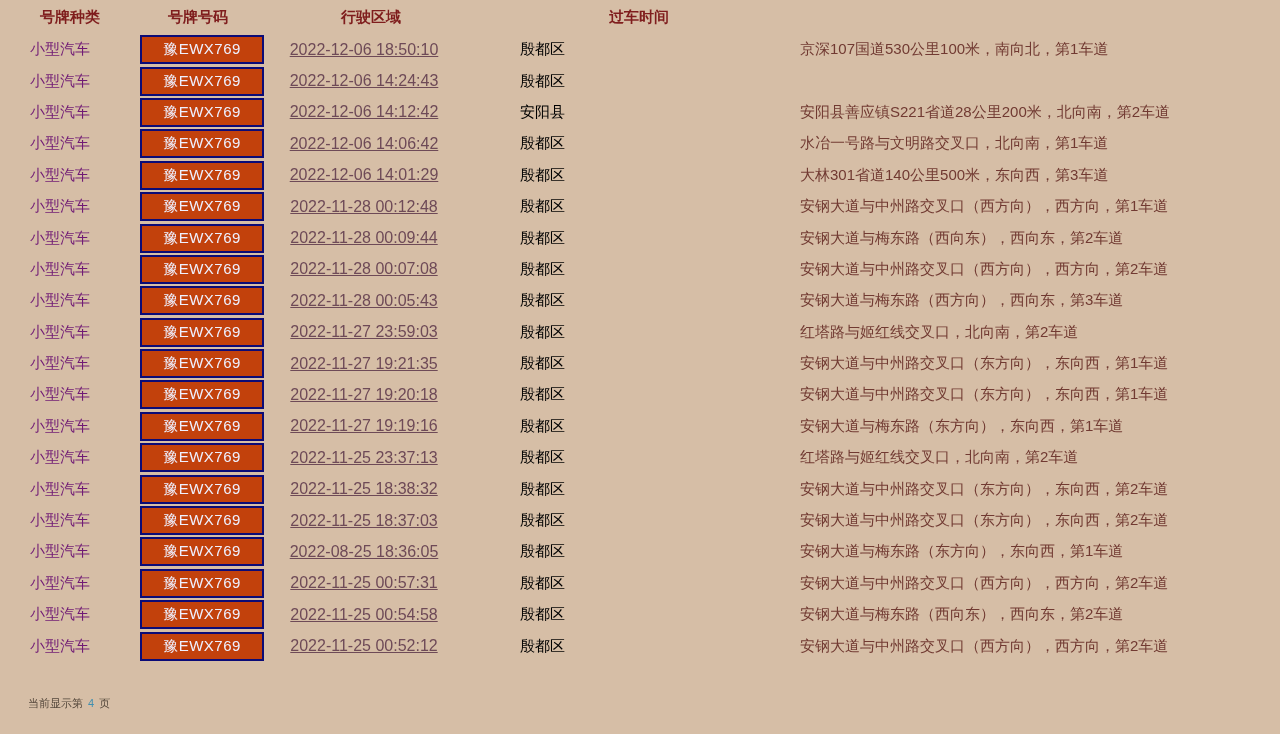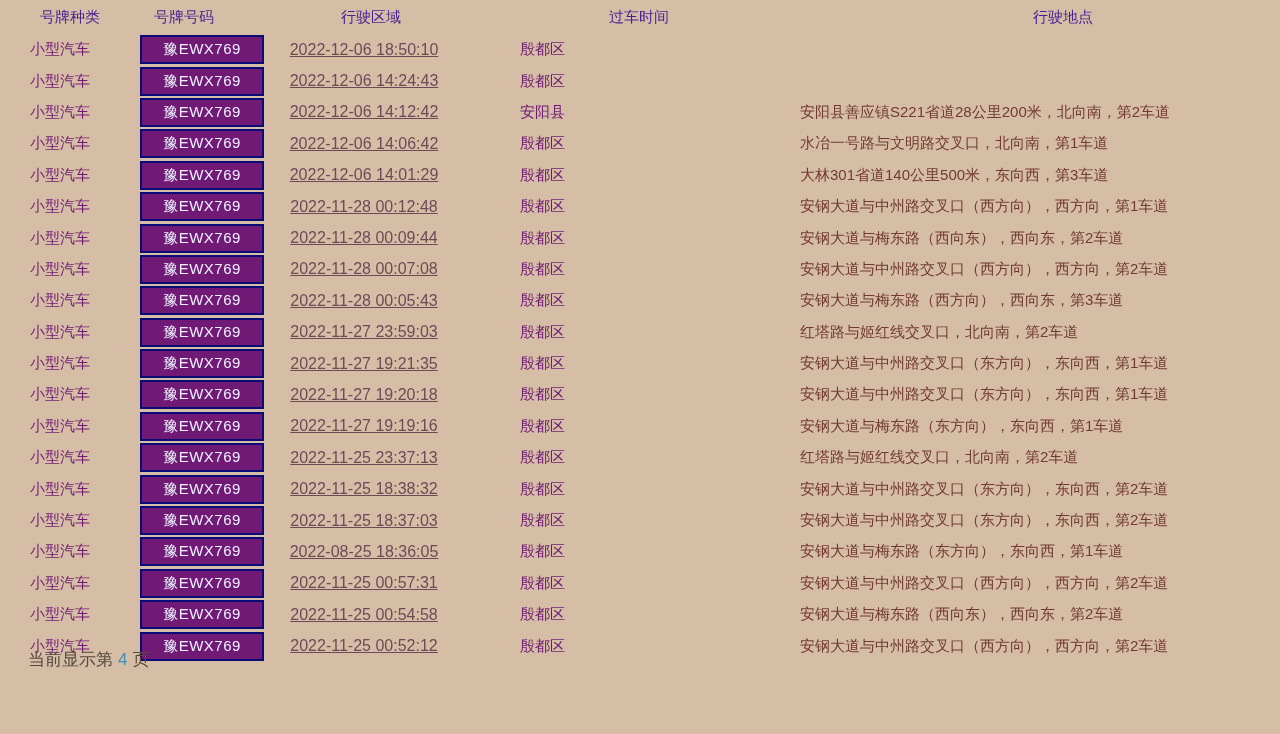--- a/index.html
+++ b/index.html
@@ -16,82 +16,82 @@
     background: #d6bea6;
   }
   .grid-row {
     display: grid;
     grid-template-columns: 140px 124px 200px 336px 1fr;
     align-items: center;
   }
   .thead { height: 34px; }
   .thead .hc {
     font-size: 15px;
-    font-weight: normal;
-    color: #4c1d95;
+    font-weight: bold;
+    color: #7f1d1d;
     text-align: center;
   }
-  .hc.h2 { padding-right: 36px; }
+  .hc.h2 { padding-right: 36px; text-align: right; }
   .hc.h3 { padding-left: 14px; }
   .hc.h4 { padding-left: 14px; }
   .hc.h5 { padding-left: 46px; }
   .tbody .row { height: 31.4px; }
   .c { font-size: 15px; white-space: nowrap; overflow: hidden; }
   .c1 { padding-left: 30px; color: #701a75; }
   .c2 { display: flex; justify-content: center; }
   .c3 { text-align: center; font-size: 16px; color: #6e4a57; text-decoration: underline; }
-  .c4 { padding-left: 56px; color: #701a75; }
+  .c4 { padding-left: 56px; color: #000000; }
   .c5 { color: #713a32; }
   .plate {
     display: inline-flex;
     align-items: center;
     justify-content: center;
     width: 126px;
     height: 29px;
-    background: #701a75;
+    background: #c2410c;
     border: 2px solid #0b0b77;
     color: #eef0ff;
     font-size: 15px;
     letter-spacing: 0.5px;
     cursor: pointer;
   }
   .pagination {
     position: absolute;
     left: 28px;
-    top: 648px;
-    font-size: 17px;
+    top: 696px;
+    font-size: 11px;
     color: #55483c;
     text-align: right;
   }
   .pagination .page-num {
     color: #3f8fb0;
     margin: 0 5px;
   }
 </style>
 </head>
 <body>
 
 <div class="screen">
 
   <div class="grid-row thead">
     <div class="hc h1">号牌种类</div>
     <div class="hc h2">号牌号码</div>
     <div class="hc h4">行驶区域</div>
     <div class="hc h3">过车时间</div>
-    <div class="hc h5">行驶地点</div>
   </div>
 
   <div class="tbody" id="rows">
     <div class="grid-row row">
       <div class="c c1">小型汽车</div>
       <div class="c c2">
         <span class="plate">豫EWX769</span>
       </div>
       <div class="c c3">2022-12-06 18:50:10</div>
       <div class="c c4">殷都区</div>
+      <div class="c c5">京深107国道530公里100米，南向北，第1车道</div>
     </div>
 
     <div class="grid-row row">
       <div class="c c1">小型汽车</div>
       <div class="c c2">
         <span class="plate">豫EWX769</span>
       </div>
       <div class="c c3">2022-12-06 14:24:43</div>
       <div class="c c4">殷都区</div>
     </div>

